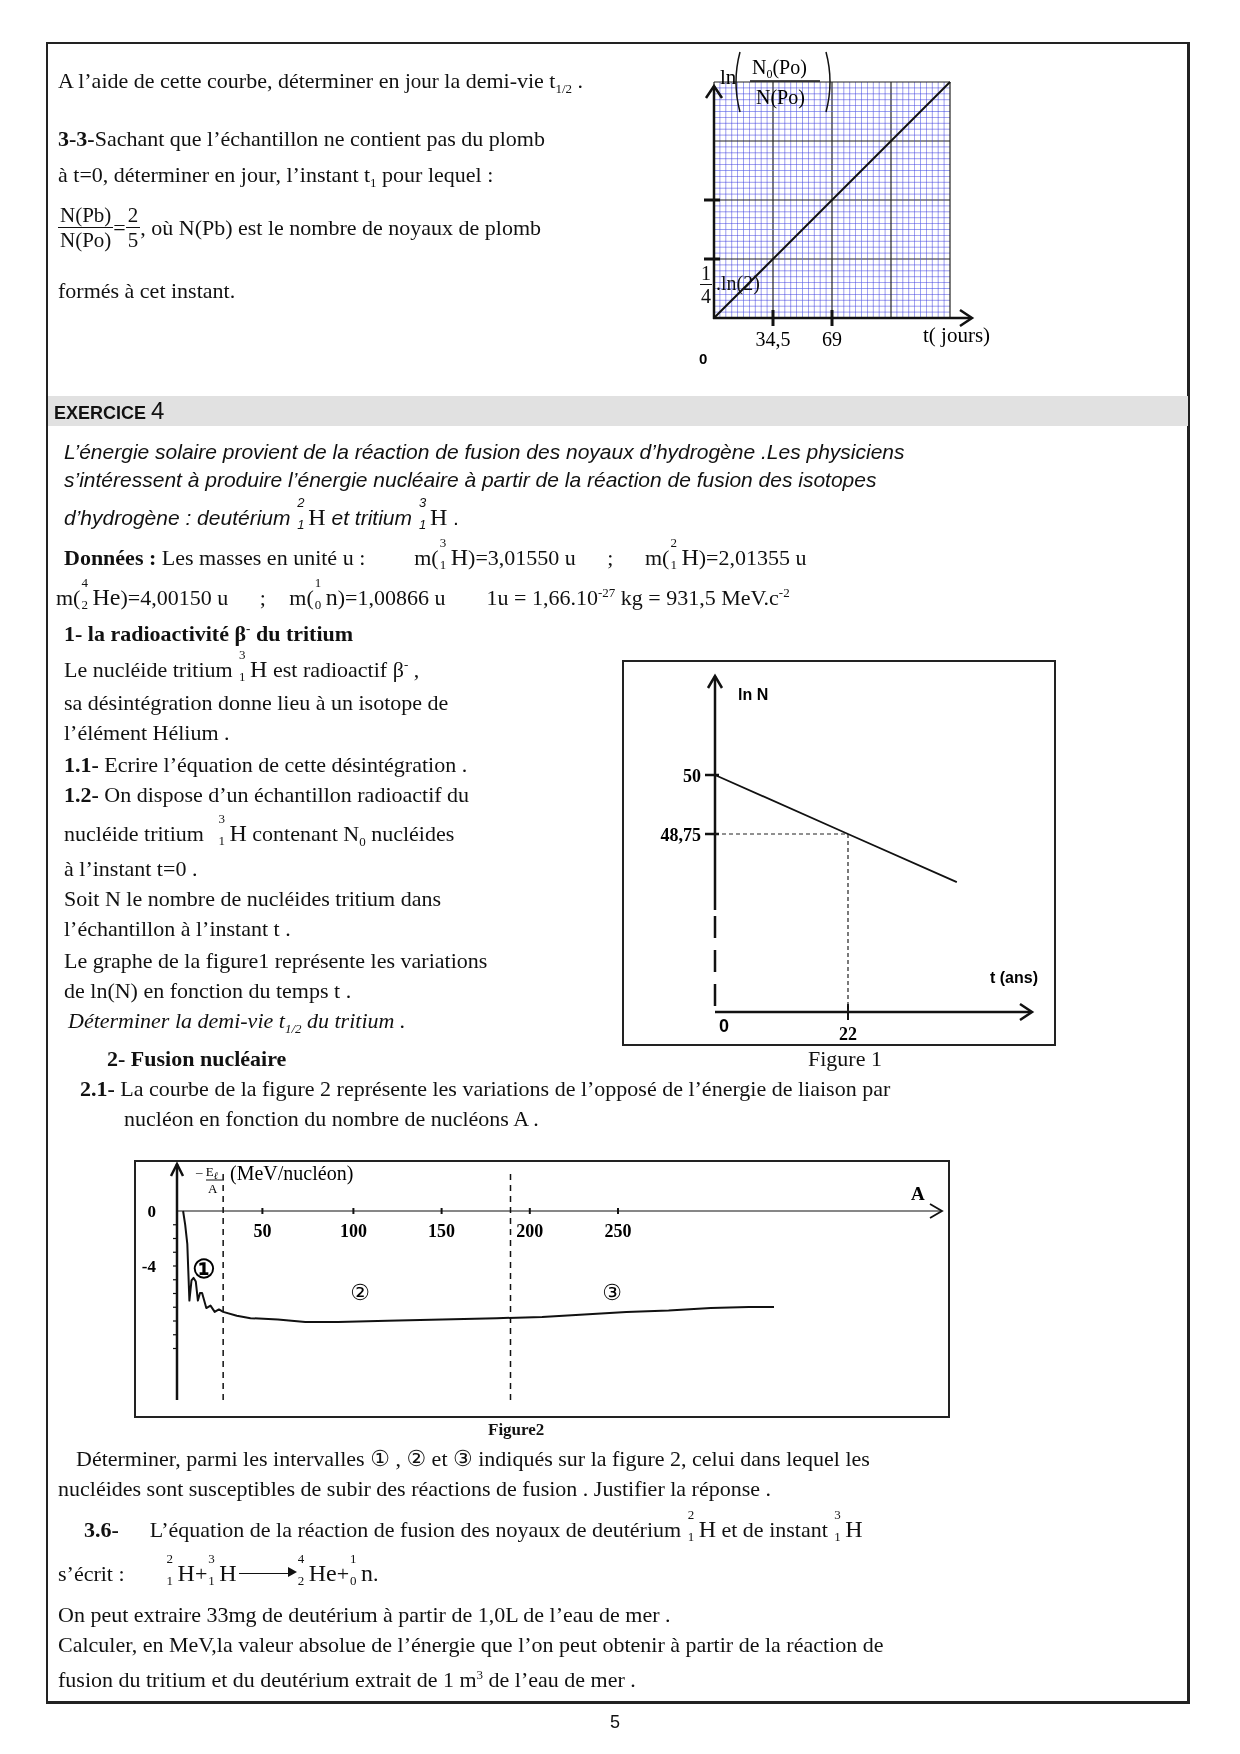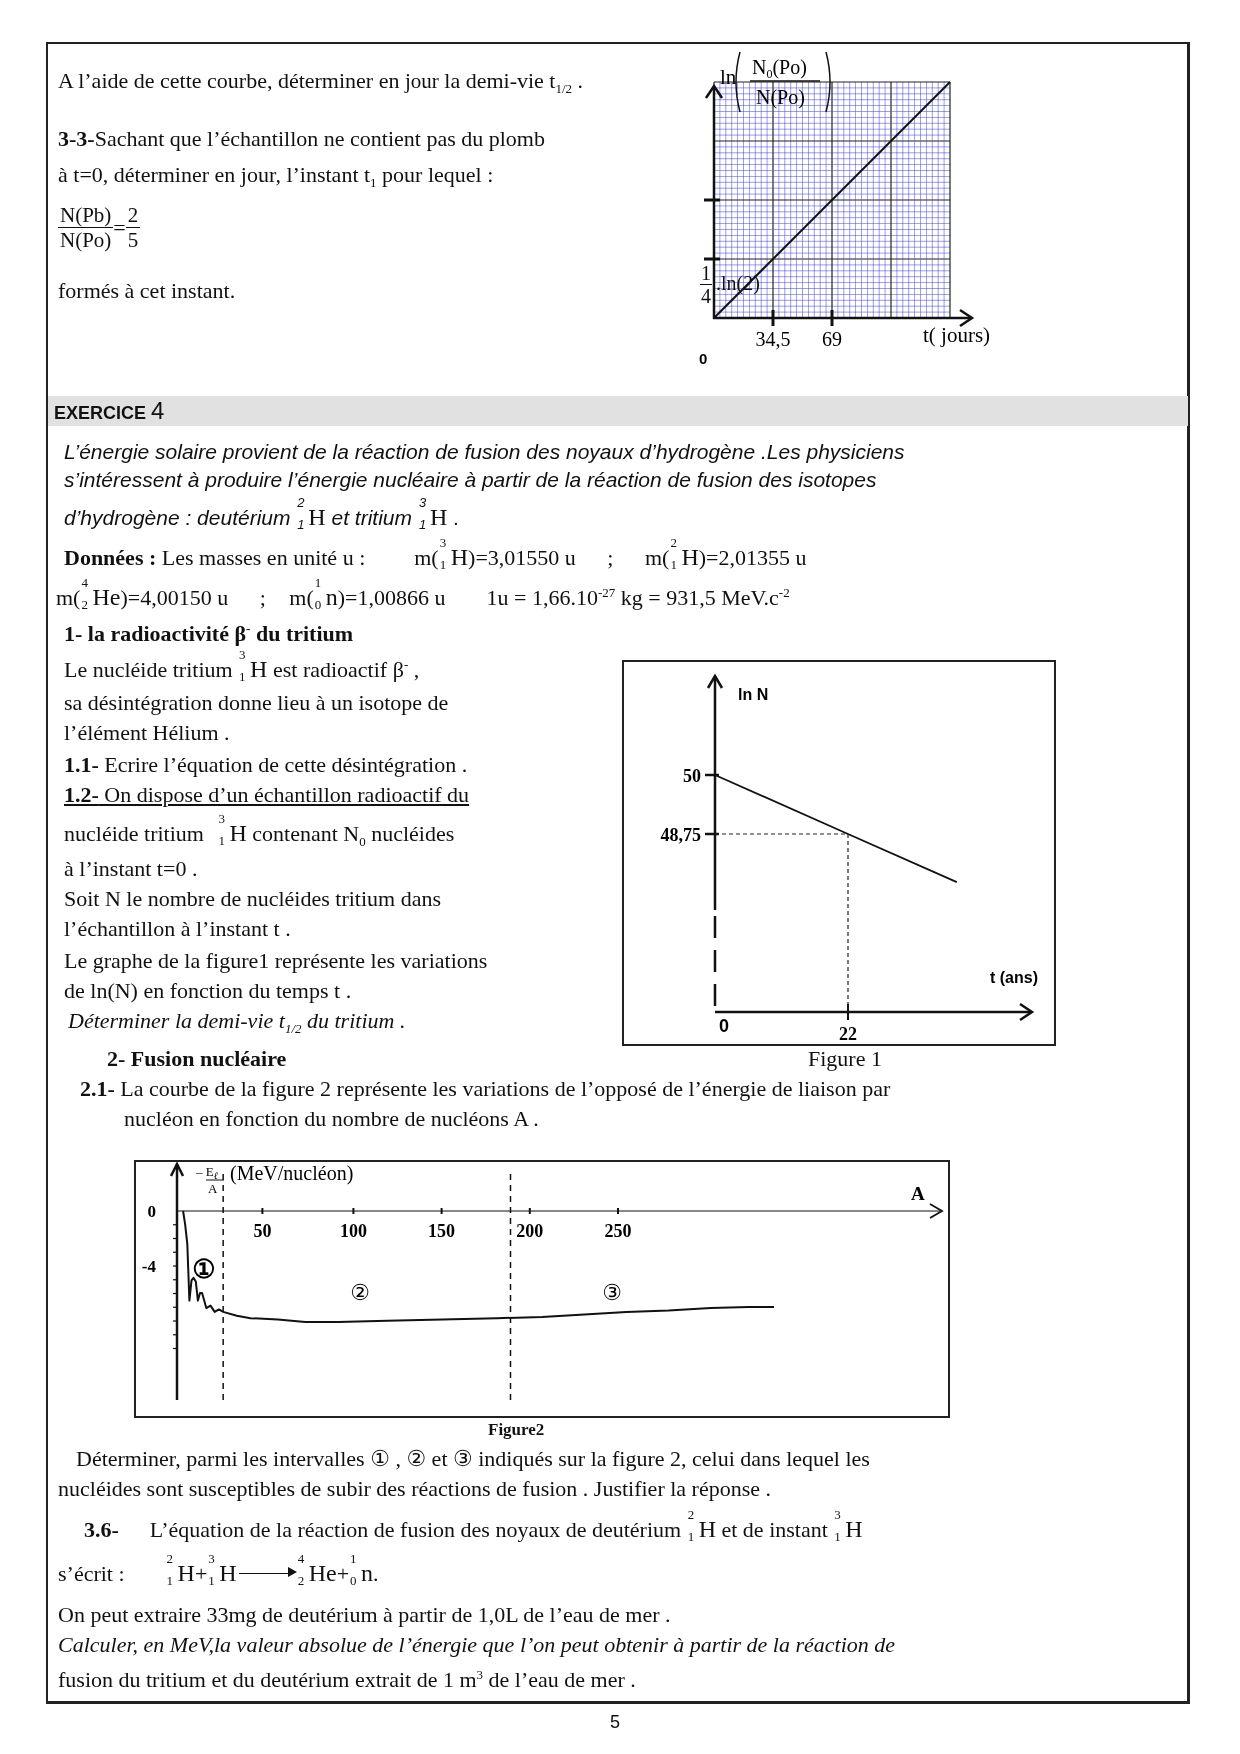--- a/index.html
+++ b/index.html
@@ -44,21 +44,21 @@
 <div class="abs t" style="left:58px; top:162px;">
   <span>à t=0, déterminer en jour,  l’instant  t</span><sub class="small">1</sub><span> pour lequel :</span>
 </div>
 <div class="abs t" style="left:58px; top:203px;">
   <span class="frac">
     <span class="num">N(Pb)</span>
     <span>N(Po)</span>
   </span><span style="vertical-align:middle;">=</span><span class="frac">
     <span class="num">2</span>
     <span>5</span>
-  </span>
+  </span><span style="vertical-align:middle;">, où  N(Pb) est le nombre de noyaux de plomb</span>
 </div>
 <div class="abs t" style="left:58px; top:278px;">formés à cet instant.</div>
 
 <svg class="abs" style="left:690px; top:40px;" width="440" height="360">
   <g id="c0-grid">
       <line x1="24" y1="42" x2="24" y2="278" stroke="#222" stroke-width="1.2" opacity="1"></line>
       <line x1="24" y1="278" x2="260" y2="278" stroke="#222" stroke-width="1.2" opacity="1"></line>
       <line x1="29.9" y1="42" x2="29.9" y2="278" stroke="#3333dd" stroke-width="0.7" opacity="0.7"></line>
       <line x1="24" y1="272.1" x2="260" y2="272.1" stroke="#3333dd" stroke-width="0.7" opacity="0.7"></line>
       <line x1="35.8" y1="42" x2="35.8" y2="278" stroke="#3333dd" stroke-width="0.7" opacity="0.7"></line>
@@ -214,21 +214,21 @@
 <div class="abs t" style="left:64px; top:652px;">
   <span>Le nucléide tritium</span>
   <span class="nuc"><span class="s sup">3</span><span class="s sub">1</span><span class="sym">H</span></span>
   <span>est radioactif β</span><sup class="small">-</sup><span> ,</span>
 </div>
 <div class="abs t" style="left:64px; top:690px;">sa désintégration donne lieu à un isotope de</div>
 <div class="abs t" style="left:64px; top:720px;"> l’élément Hélium .</div>
 <div class="abs t" style="left:64px; top:752px;">
   <span class="b">1.1-</span><span> Ecrire l’équation de cette désintégration .</span>
 </div>
-<div class="abs t" style="left:64px; top:782px;text-decoration:underline;">
+<div class="abs t" style="left:64px; top:782px;">
   <span class="b">1.2-</span><span> On dispose d’un échantillon radioactif du</span>
 </div>
 <div class="abs t" style="left:64px; top:820px;">
   <span>nucléide tritium</span>
   <span class="nuc" style="margin-left:10px;"><span class="s sup">3</span><span class="s sub">1</span><span class="sym">H</span></span>
   <span>contenant N</span><sub class="small">0</sub><span> nucléides</span>
 </div>
 <div class="abs t" style="left:64px; top:856px;">à l’instant t=0  .</div>
 <div class="abs t" style="left:64px; top:886px;">Soit N le nombre de nucléides tritium dans</div>
 <div class="abs t" style="left:64px; top:916px;"> l’échantillon à l’instant t .</div>
@@ -326,18 +326,18 @@
   <span class="nuc"><span class="s sup">2</span><span class="s sub">1</span><span class="sym">H</span></span>
   <span>et de instant</span>
   <span class="nuc"><span class="s sup">3</span><span class="s sub">1</span><span class="sym">H</span></span>
 </div>
 <div class="abs t" style="left:58px; top:1560px;">
   <span>s’écrit :</span>
   <span style="display:inline-block; width:30px;"></span>
   <span class="nuc"><span class="s sup">2</span><span class="s sub">1</span><span class="sym">H</span></span><span>+</span><span class="nuc"><span class="s sup">3</span><span class="s sub">1</span><span class="sym">H</span></span><span style="display:inline-block; width:60px; position:relative; height:10px;"><span style="position:absolute; left:2px; right:8px; top:2px; border-top:1.6px solid #111;"></span><span style="position:absolute; right:0; top:-4px; width:0; height:0; border-left:9px solid #111; border-top:5px solid transparent; border-bottom:5px solid transparent;"></span></span><span class="nuc"><span class="s sup">4</span><span class="s sub">2</span><span class="sym">He</span></span><span>+</span><span class="nuc"><span class="s sup">1</span><span class="s sub">0</span><span class="sym">n</span></span><span>.</span>
 </div>
 <div class="abs t" style="left:58px; top:1602px;">On peut extraire 33mg de deutérium à partir de 1,0L de l’eau de mer .</div>
-<div class="abs t" style="left:58px; top:1632px;font-style:italic;">Calculer, en MeV,la valeur absolue de l’énergie que l’on peut obtenir à partir de la réaction de</div>
+<div class="abs t" style="left:58px; top:1632px;">Calculer, en MeV,la valeur absolue de l’énergie que l’on peut obtenir à partir de la réaction de</div>
 <div class="abs t" style="left:58px; top:1662px;">
   <span>fusion du tritium et du deutérium extrait de 1 m</span><sup class="small">3</sup><span> de l’eau de mer .</span>
 </div>
 
 <div class="pagenum">5</div>
 
 </body></html>

